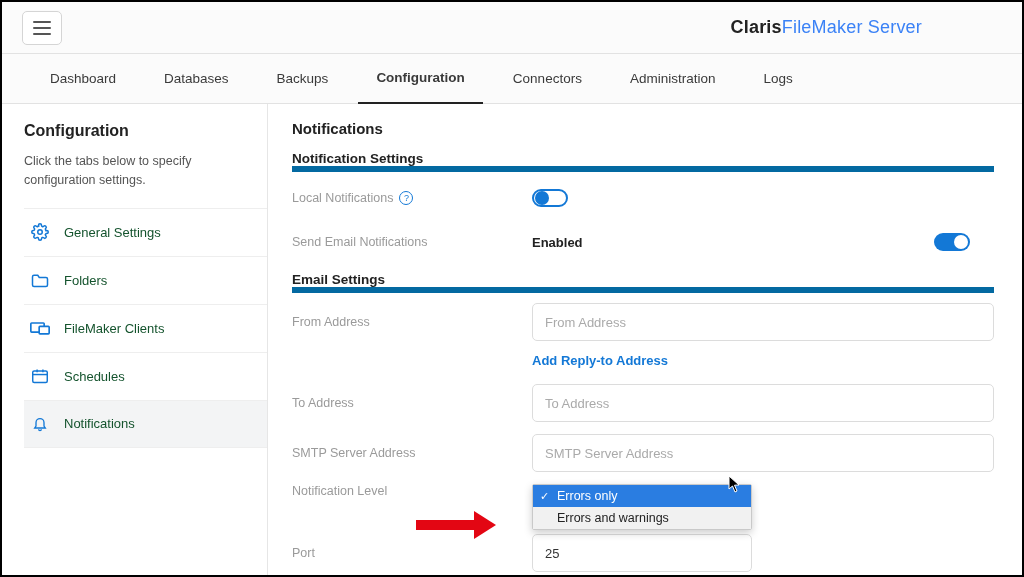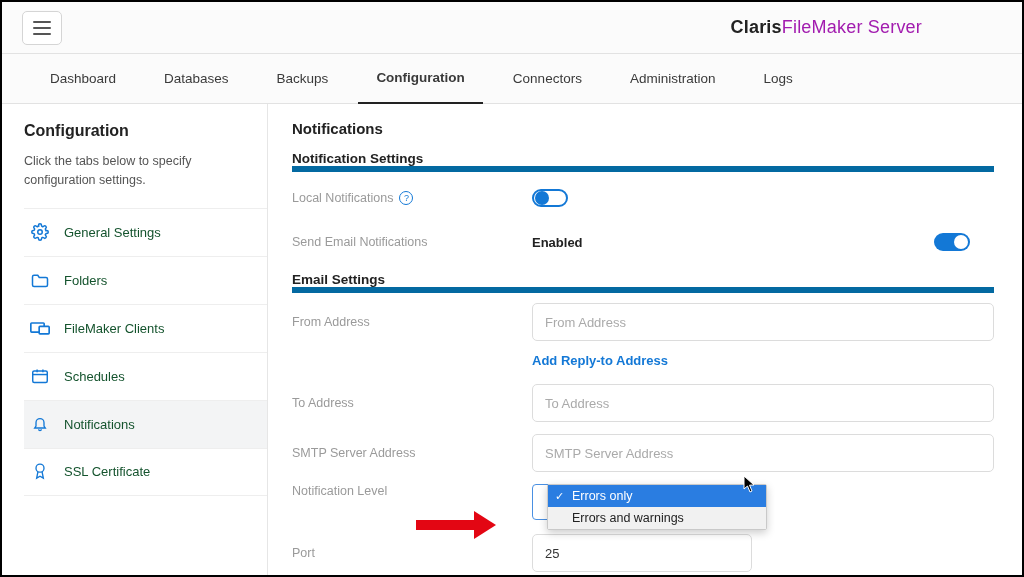--- a/index.html
+++ b/index.html
@@ -5,21 +5,21 @@
   * { box-sizing: border-box; margin: 0; padding: 0; }
   html, body { width: 1024px; height: 577px; font-family: -apple-system, BlinkMacSystemFont, "Segoe UI", Helvetica, Arial, sans-serif; background: #fff; }
   .frame { width: 1024px; height: 577px; border: 2px solid #000; position: relative; overflow: hidden; background: #fff; }
   
   .topbar { height: 52px; display: flex; align-items: center; justify-content: space-between; padding: 0 20px; border-bottom: 1px solid #e2e2e2; background:#fbfbfb;}
   .hamburger-btn { width: 40px; height: 34px; border: 1px solid #d5d5d5; border-radius: 5px; background: #fff; display:flex; align-items:center; justify-content:center; cursor:pointer;}
   .hamburger-lines { width:18px; height:14px; display:flex; flex-direction:column; justify-content:space-between;}
   .hamburger-lines div { height:2px; background:#555; border-radius:1px;}
   .brand { font-size: 18px; color:#222; letter-spacing: .2px; padding-right: 80px;}
   .brand .bold { font-weight:700; }
-  .brand .light { font-weight:300; color:#a21caf;}
+  .brand .light { font-weight:300; color:#3b82f6;}
   
   .navtabs { height: 50px; display:flex; align-items:center; padding: 0 30px; gap: 12px; border-bottom:1px solid #e2e2e2; background:#fbfbfb;}
   .navtab { padding: 0 18px; height:50px; display:flex; align-items:center; font-size:13.5px; color:#3a3a3a; cursor:pointer;}
   .navtab.active { font-weight:600; border-bottom: 2px solid #222; }
   
   .main { display:flex; height: calc(577px - 52px - 50px - 4px); }
   .sidebar { width: 265px; padding: 18px 0 0 22px; }
   .side-title { font-size:16px; font-weight:700; color:#222; margin-bottom:12px;}
   .side-desc { font-size:12.5px; color:#555; line-height:1.5; max-width:210px; margin-bottom:18px;}
   .side-list { list-style:none; }
@@ -44,21 +44,21 @@
   .email-section { margin-top:8px;}
   .form-row { display:flex; align-items:center; min-height:50px; font-size:12.5px;}
   .form-label { width:240px; color:#9a9a9a;}
   .form-control-col { flex:1; }
   .input { width:100%; height:38px; border:1px solid #dcdcdc; border-radius:5px; padding:0 12px; font-size:13px; color:#333;}
   .input::placeholder { color:#aaa; }
   .link-action { color:#1378d6; font-size:13px; font-weight:600; cursor:pointer; display:inline-block; margin:6px 0 10px 0;}
   
   .select-wrap { position:relative; width:220px;}
   .select-box { width:220px; height:36px; border:1.5px solid #4a90e2; border-radius:4px; background:#fff;}
-  .dropdown-list { position:absolute; top:0; left:15px; width:220px; background:#fff; border:1px solid #c9c9c9; border-radius:2px; box-shadow:0 3px 8px rgba(0,0,0,.2); z-index:10;}
+  .dropdown-list { position:absolute; top:0; left:0; width:220px; background:#fff; border:1px solid #c9c9c9; border-radius:2px; box-shadow:0 3px 8px rgba(0,0,0,.2); z-index:10;}
   .dropdown-item { height:22px; padding: 0 8px 0 24px; font-size:12.5px; display:flex; align-items:center; cursor:pointer; position:relative;}
   .dropdown-item.selected { background:#2a7de1; color:#fff;}
   .dropdown-item.selected::before { content:"✓"; position:absolute; left:7px; font-size:11px;}
   .dropdown-item:not(.selected) { background:#f1f1f1; color:#222;}
   .port-input { width:220px; }
   
   .arrow-annot { position:absolute; left:148px; top:407px; pointer-events:none; z-index:20;}
   .arrow-body { width:60px; height:10px; background:#e30613; position:absolute; left:0; top:9px;}
   .arrow-head { width:0; height:0; border-top:14px solid transparent; border-bottom:14px solid transparent; border-left:22px solid #e30613; position:absolute; left:58px; top:0;}
   
@@ -137,29 +137,20 @@
           <span>Schedules</span>
         </li>
         <li class="side-item active">
           <span class="side-icon">
             <svg width="16" height="18" viewBox="0 0 24 26" fill="none" stroke="#1378d6" stroke-width="2">
                 <path d="M18 16V11a6 6 0 1 0-12 0v5l-2 3h16l-2-3z"></path>
                 <path d="M10 21a2 2 0 0 0 4 0"></path>
               </svg>
           </span>
           <span>Notifications</span>
-        </li>
-        <li class="side-item">
-          <span class="side-icon">
-            <svg width="16" height="19" viewBox="0 0 24 28" fill="none" stroke="#1378d6" stroke-width="2">
-                <circle cx="12" cy="9" r="6"></circle>
-                <path d="M9 14l-2 10 5-3 5 3-2-10"></path>
-              </svg>
-          </span>
-          <span>SSL Certificate</span>
         </li>
       </ul>
     </aside>
 
     <section class="content">
       <h2 class="page-title">Notifications</h2>
 
       <div class="section-title">Notification Settings</div>
 
       <div class="setting-row">

